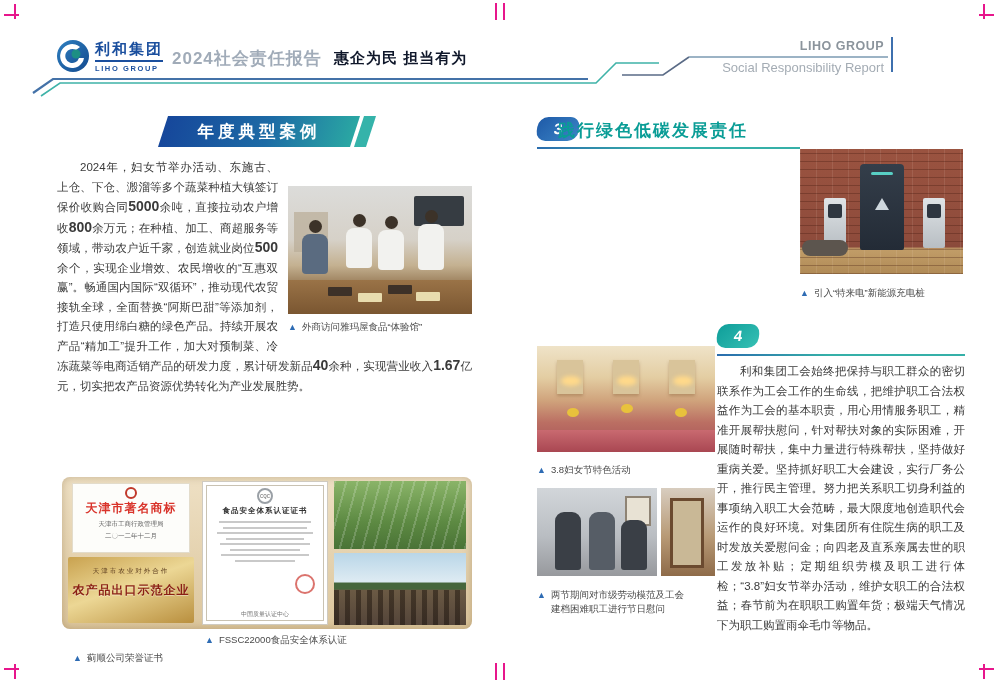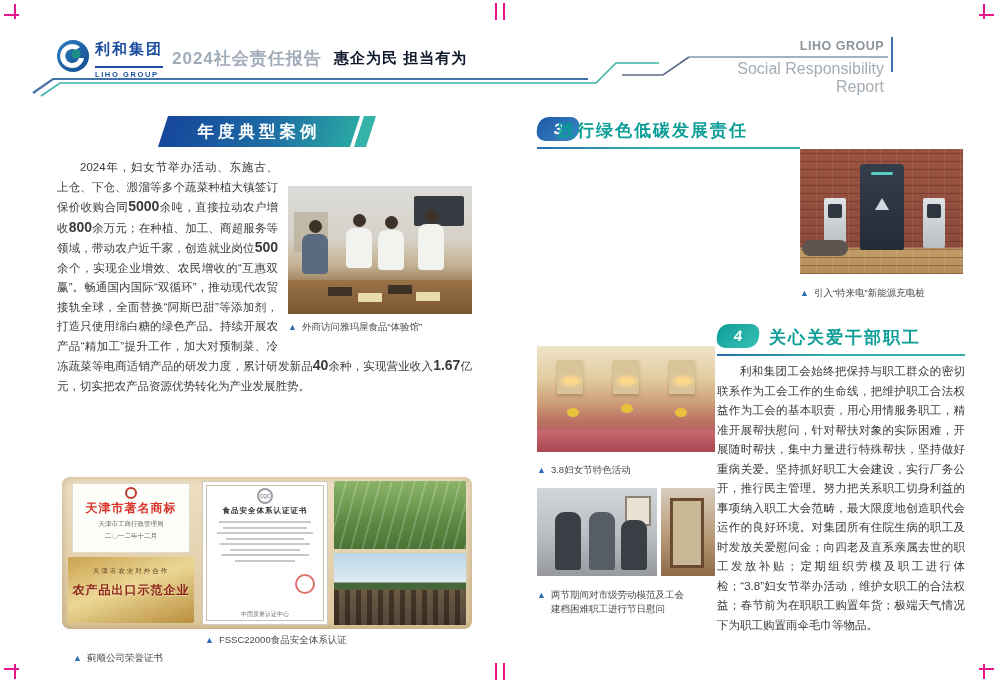--- a/index.html
+++ b/index.html
@@ -6,26 +6,26 @@
   html,body { background:#ffffff; }
   body { font-family:"Liberation Sans","DejaVu Sans",sans-serif; }
   #page { position:relative; width:999px; height:683px; background:#fff; overflow:hidden; }
 
   
   .mark { position:absolute; background:#e7168c; }
 
   
   .logo-circle { position:absolute; left:56px; top:39px; width:34px; height:34px; }
   .brand-block { position:absolute; left:95px; top:40px; }
-  .brand-cn { font-size:15px; font-weight:bold; color:#1b4f9e; letter-spacing:2px; border-bottom:2px solid #1b4f9e; padding-bottom:7px; }
+  .brand-cn { font-size:15px; font-weight:bold; color:#1b4f9e; letter-spacing:2px; border-bottom:2px solid #1b4f9e; padding-bottom:1px; }
   .brand-en { font-size:7.5px; font-weight:bold; color:#1b4f9e; letter-spacing:1.6px; margin-top:2px; }
   .report-title { position:absolute; left:172px; top:47px; font-size:17px; font-weight:bold; color:#a0abb8; letter-spacing:1px; }
   .slogan { position:absolute; left:334px; top:49px; font-size:15px; font-weight:bold; color:#0f172a; letter-spacing:1px; }
   .hdr-en1 { position:absolute; left:700px; top:39px; width:184px; text-align:right; font-size:12.5px; font-weight:bold; color:#8b949c; letter-spacing:.5px; }
-  .hdr-en2 { position:absolute; left:690px; top:60px; width:194px; text-align:right; font-size:16px; color:#a4acb4; }
+  .hdr-en2 { position:absolute; left:690px; top:60px; width:194px; text-align:right; font-size:13px; color:#a4acb4; }
   .hdr-vline { position:absolute; left:891px; top:37px; width:2px; height:35px; background:#3e70ae; }
   .page-num { position:absolute; left:899px; top:36px; font-size:30px; font-weight:bold; color:#2e6cb4; letter-spacing:1px; }
   svg.hdr-lines { position:absolute; left:0; top:0; }
 
   
   .banner { position:absolute; left:163px; top:116px; width:192px; height:31px; }
   .banner .bg { position:absolute; inset:0; transform:skewX(-18deg); background:linear-gradient(90deg,#16479b 0%,#1d6ba5 55%,#2aa7a3 100%); }
   .banner .bg-r { position:absolute; top:0; right:-16px; width:12px; height:31px; transform:skewX(-18deg); background:#35b3aa; }
   .banner .bg-sh { position:absolute; left:8px; top:5px; width:192px; height:31px; transform:skewX(-18deg); background:#bfe0e2; z-index:-1; }
   .banner .txt { position:relative; display:block; width:100%; text-align:center; line-height:31px; color:#fff; font-size:16.5px; font-weight:bold; letter-spacing:4px; }
@@ -271,21 +271,20 @@
       </div>
     <div class="pipe"></div>
   </div>
   <div class="cap abs" style="left:800px;top:280px">
     <span class="tri">▲</span><span>引入“特来电”新能源充电桩</span>
   </div>
 
   <div class="sec-badge badge-teal" style="left:717px;top:324px">
     <span>4</span>
   </div>
-  <div class="sec-title" style="left:769px;top:326px">关心关爱干部职工</div>
   <div class="sec-rule" style="left:717px;top:354px;width:248px"></div>
 
   <div class="col-text bodytext" style="left:717px;top:362px;width:248px">
     <p>利和集团工会始终把保持与职工群众的密切联系作为工会工作的生命线，把维护职工合法权益作为工会的基本职责，用心用情服务职工，精准开展帮扶慰问，针对帮扶对象的实际困难，开展随时帮扶，集中力量进行特殊帮扶，坚持做好重病关爱。坚持抓好职工大会建设，实行厂务公开，推行民主管理。努力把关系职工切身利益的事项纳入职工大会范畴，最大限度地创造职代会运作的良好环境。对集团所有住院生病的职工及时发放关爱慰问金；向四老及直系亲属去世的职工发放补贴；定期组织劳模及职工进行体检；“3.8”妇女节举办活动，维护女职工的合法权益；春节前为在职职工购置年货；极端天气情况下为职工购置雨伞毛巾等物品。</p>
   </div>
 
   <div class="ph ph-banquet" style="position:absolute;left:537px;top:346px;width:178px;height:106px">
     <div class="beam" style="left:20px"></div>
       <div class="beam" style="left:76px"></div>
       <div class="beam" style="left:132px"></div>

